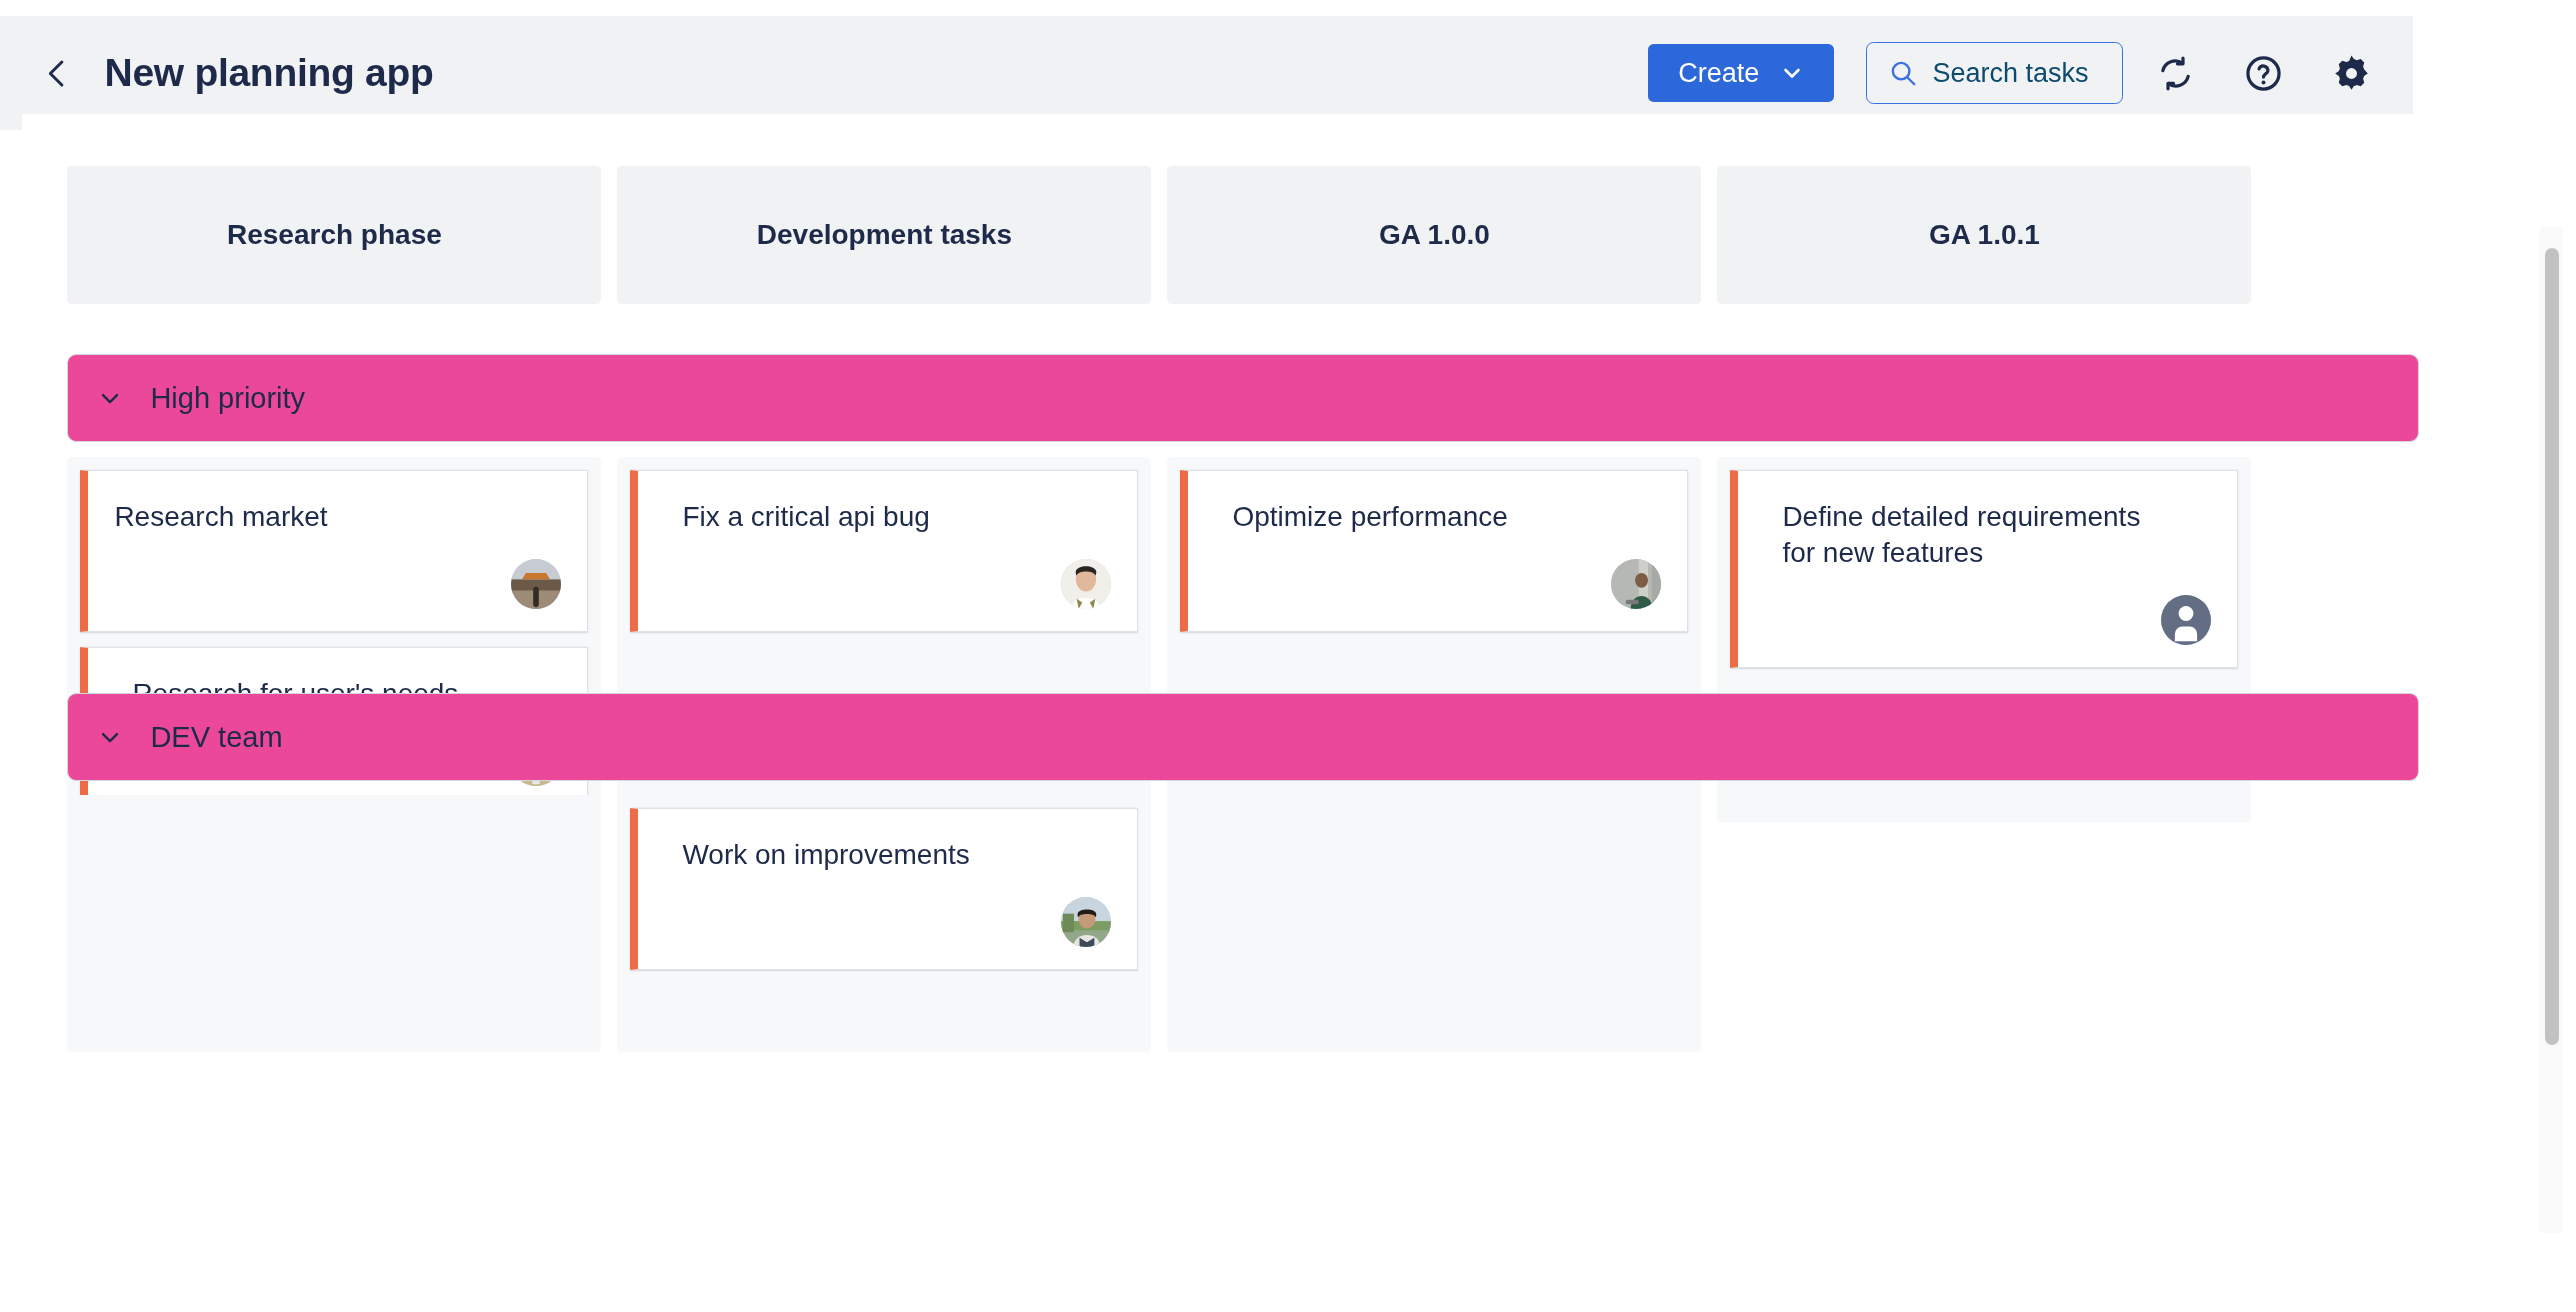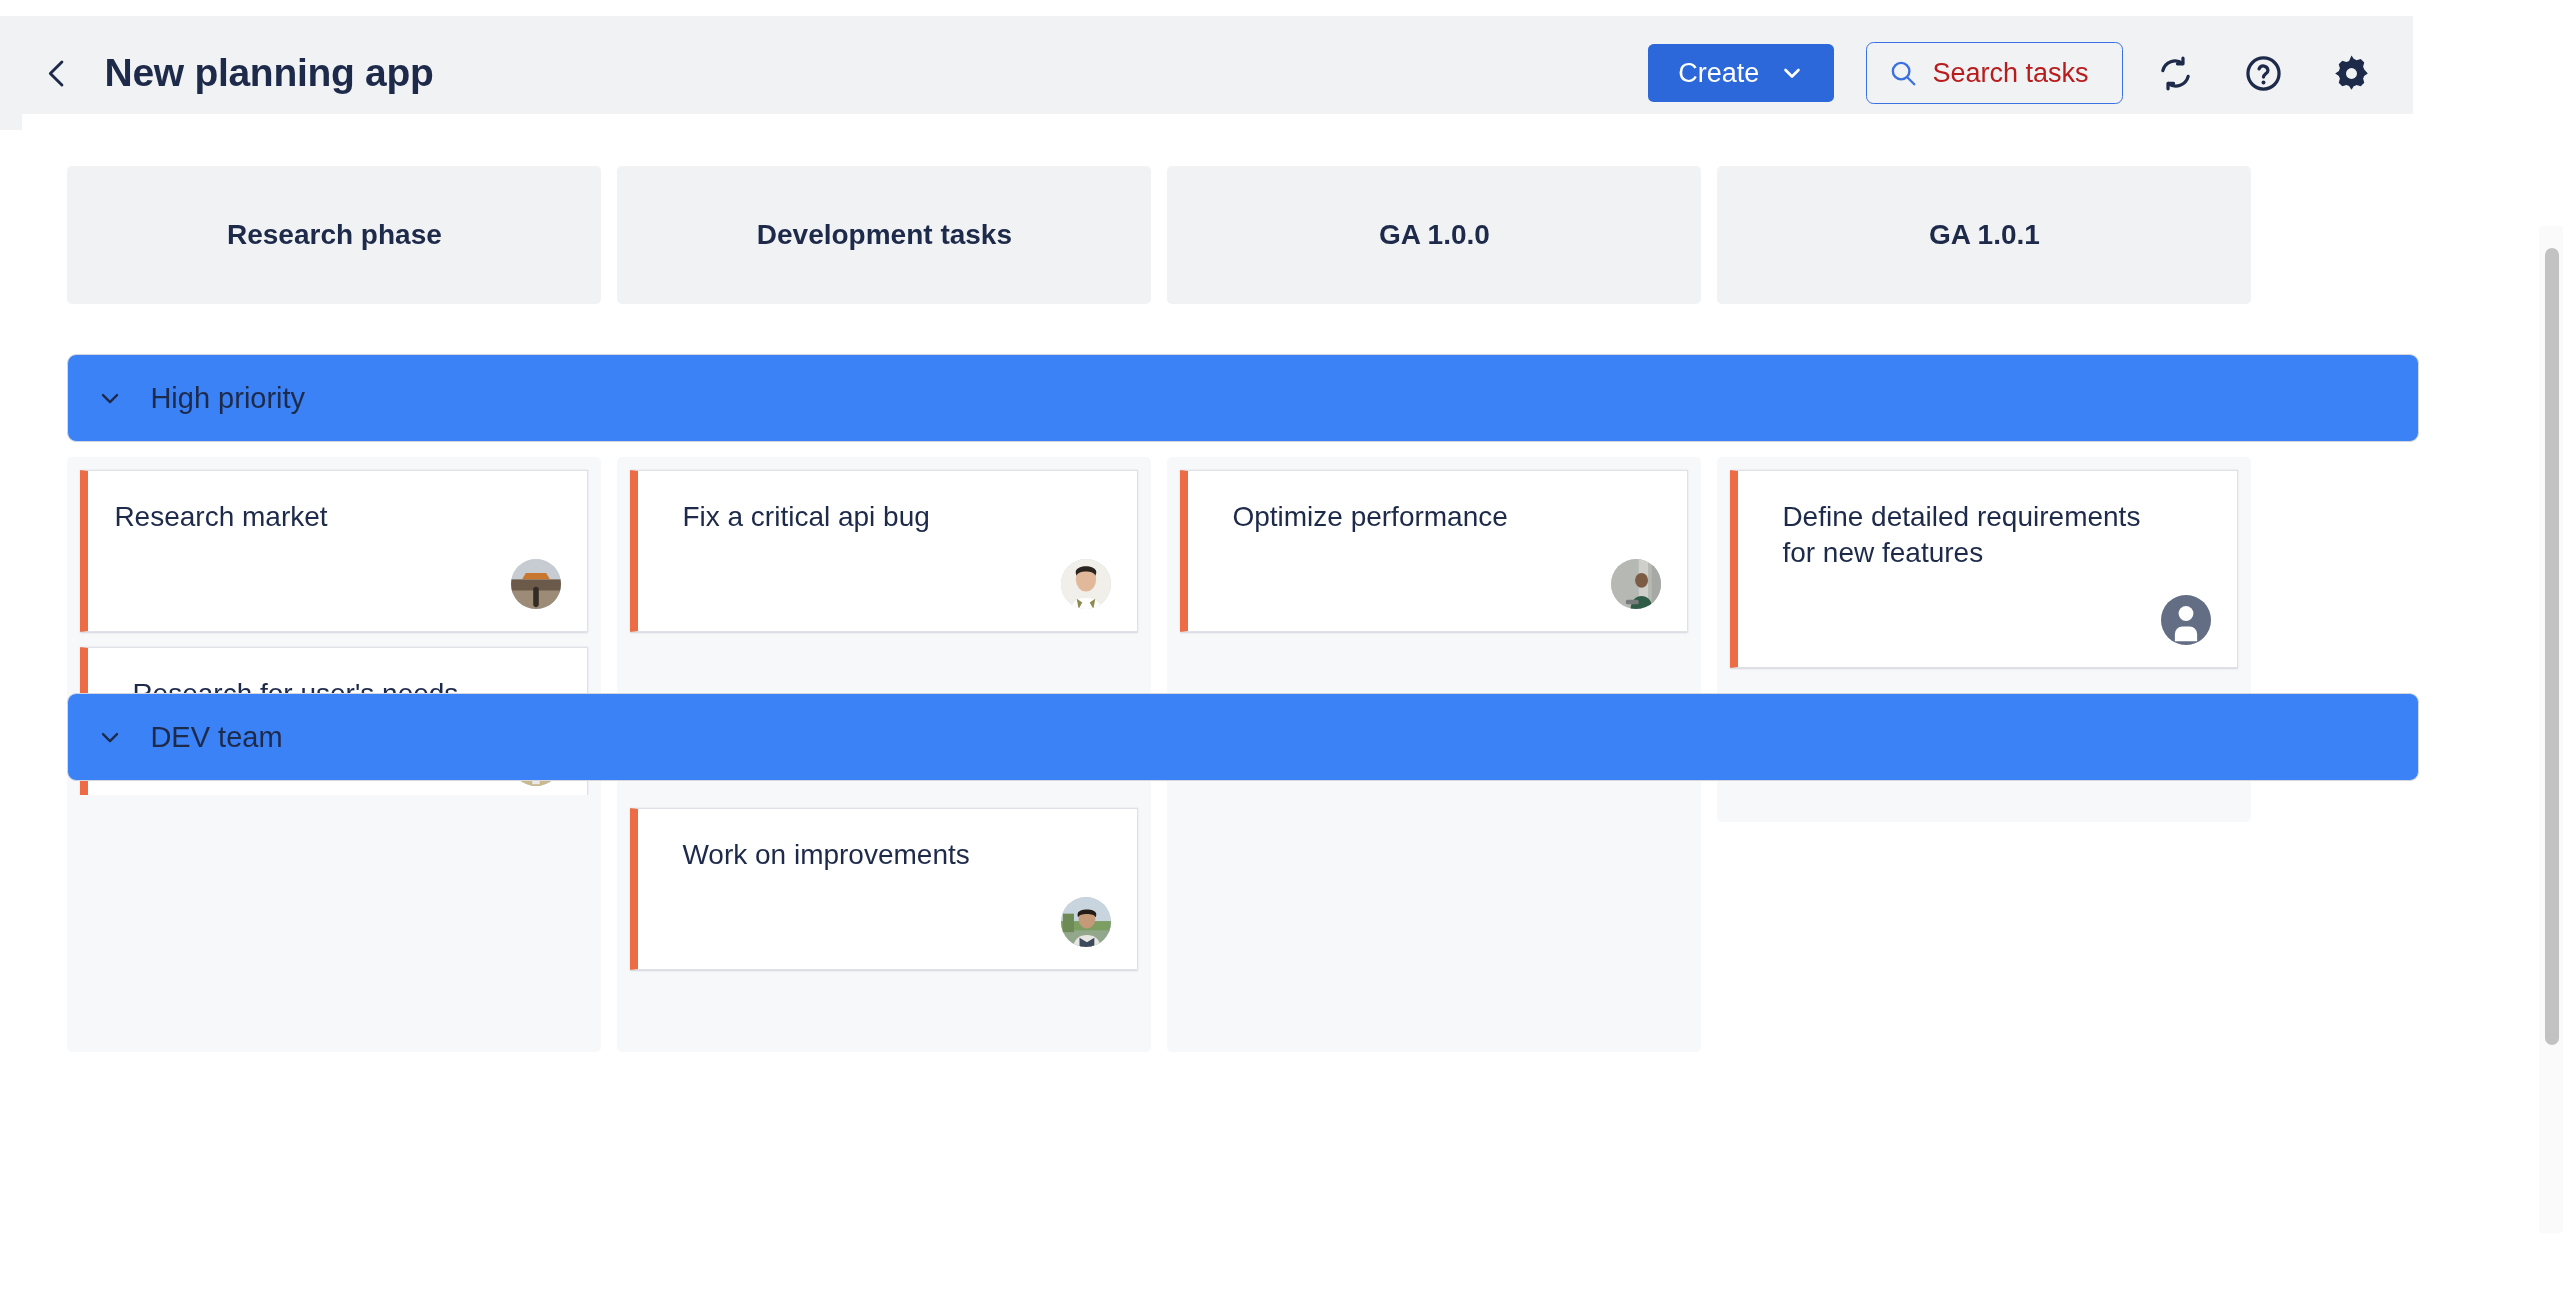--- a/index.html
+++ b/index.html
@@ -39,21 +39,21 @@
     display: flex; align-items: center; justify-content: center;
     gap: 20.5px; padding: 8px 28px; cursor: pointer;
   }
   .create-btn .label { color: #ffffff; font-size: 27px; }
   .search-box {
     height: 62px; min-width: 257px; margin-left: 32px;
     border: 1.9px solid #3b70e2; border-radius: 7.5px;
     display: flex; align-items: center; gap: 15px;
     padding: 0 20.5px; cursor: text; background: transparent;
   }
-  .search-box .label { color: #b91c1c; font-size: 27px; white-space: nowrap; }
+  .search-box .label { color: #0c4a6e; font-size: 27px; white-space: nowrap; }
   .icon-btn {
     width: 71px; height: 71px; margin-left: 17px;
     display: flex; align-items: center; justify-content: center;
     cursor: pointer;
   }
   .icon-btn:first-of-type { margin-left: 39px; }
 
   
   .board {
     position: absolute; left: 22.4px; top: 114px;
@@ -72,21 +72,21 @@
     display: flex; align-items: center; justify-content: center;
   }
   .col-header .label {
     font-size: 28px; font-weight: bold; color: #1e2a4a;
   }
 
   .lane { position: absolute; left: 0; right: 0; }
   .lane-header {
     position: absolute; left: 45px;
     width: 2352px; height: 88px;
-    background: #3b82f6;
+    background: #ec4899;
     border: 0.9px solid #d4d8de; border-radius: 9.3px;
     display: flex; align-items: center; cursor: pointer;
   }
   .lane-chevron { margin-left: 28px; display: flex; align-items: center; }
   .lane-title {
     margin-left: 26px; font-size: 29px; color: #1e2a4a;
   }
 
   .lane-cols {
     position: absolute; left: 45px;

